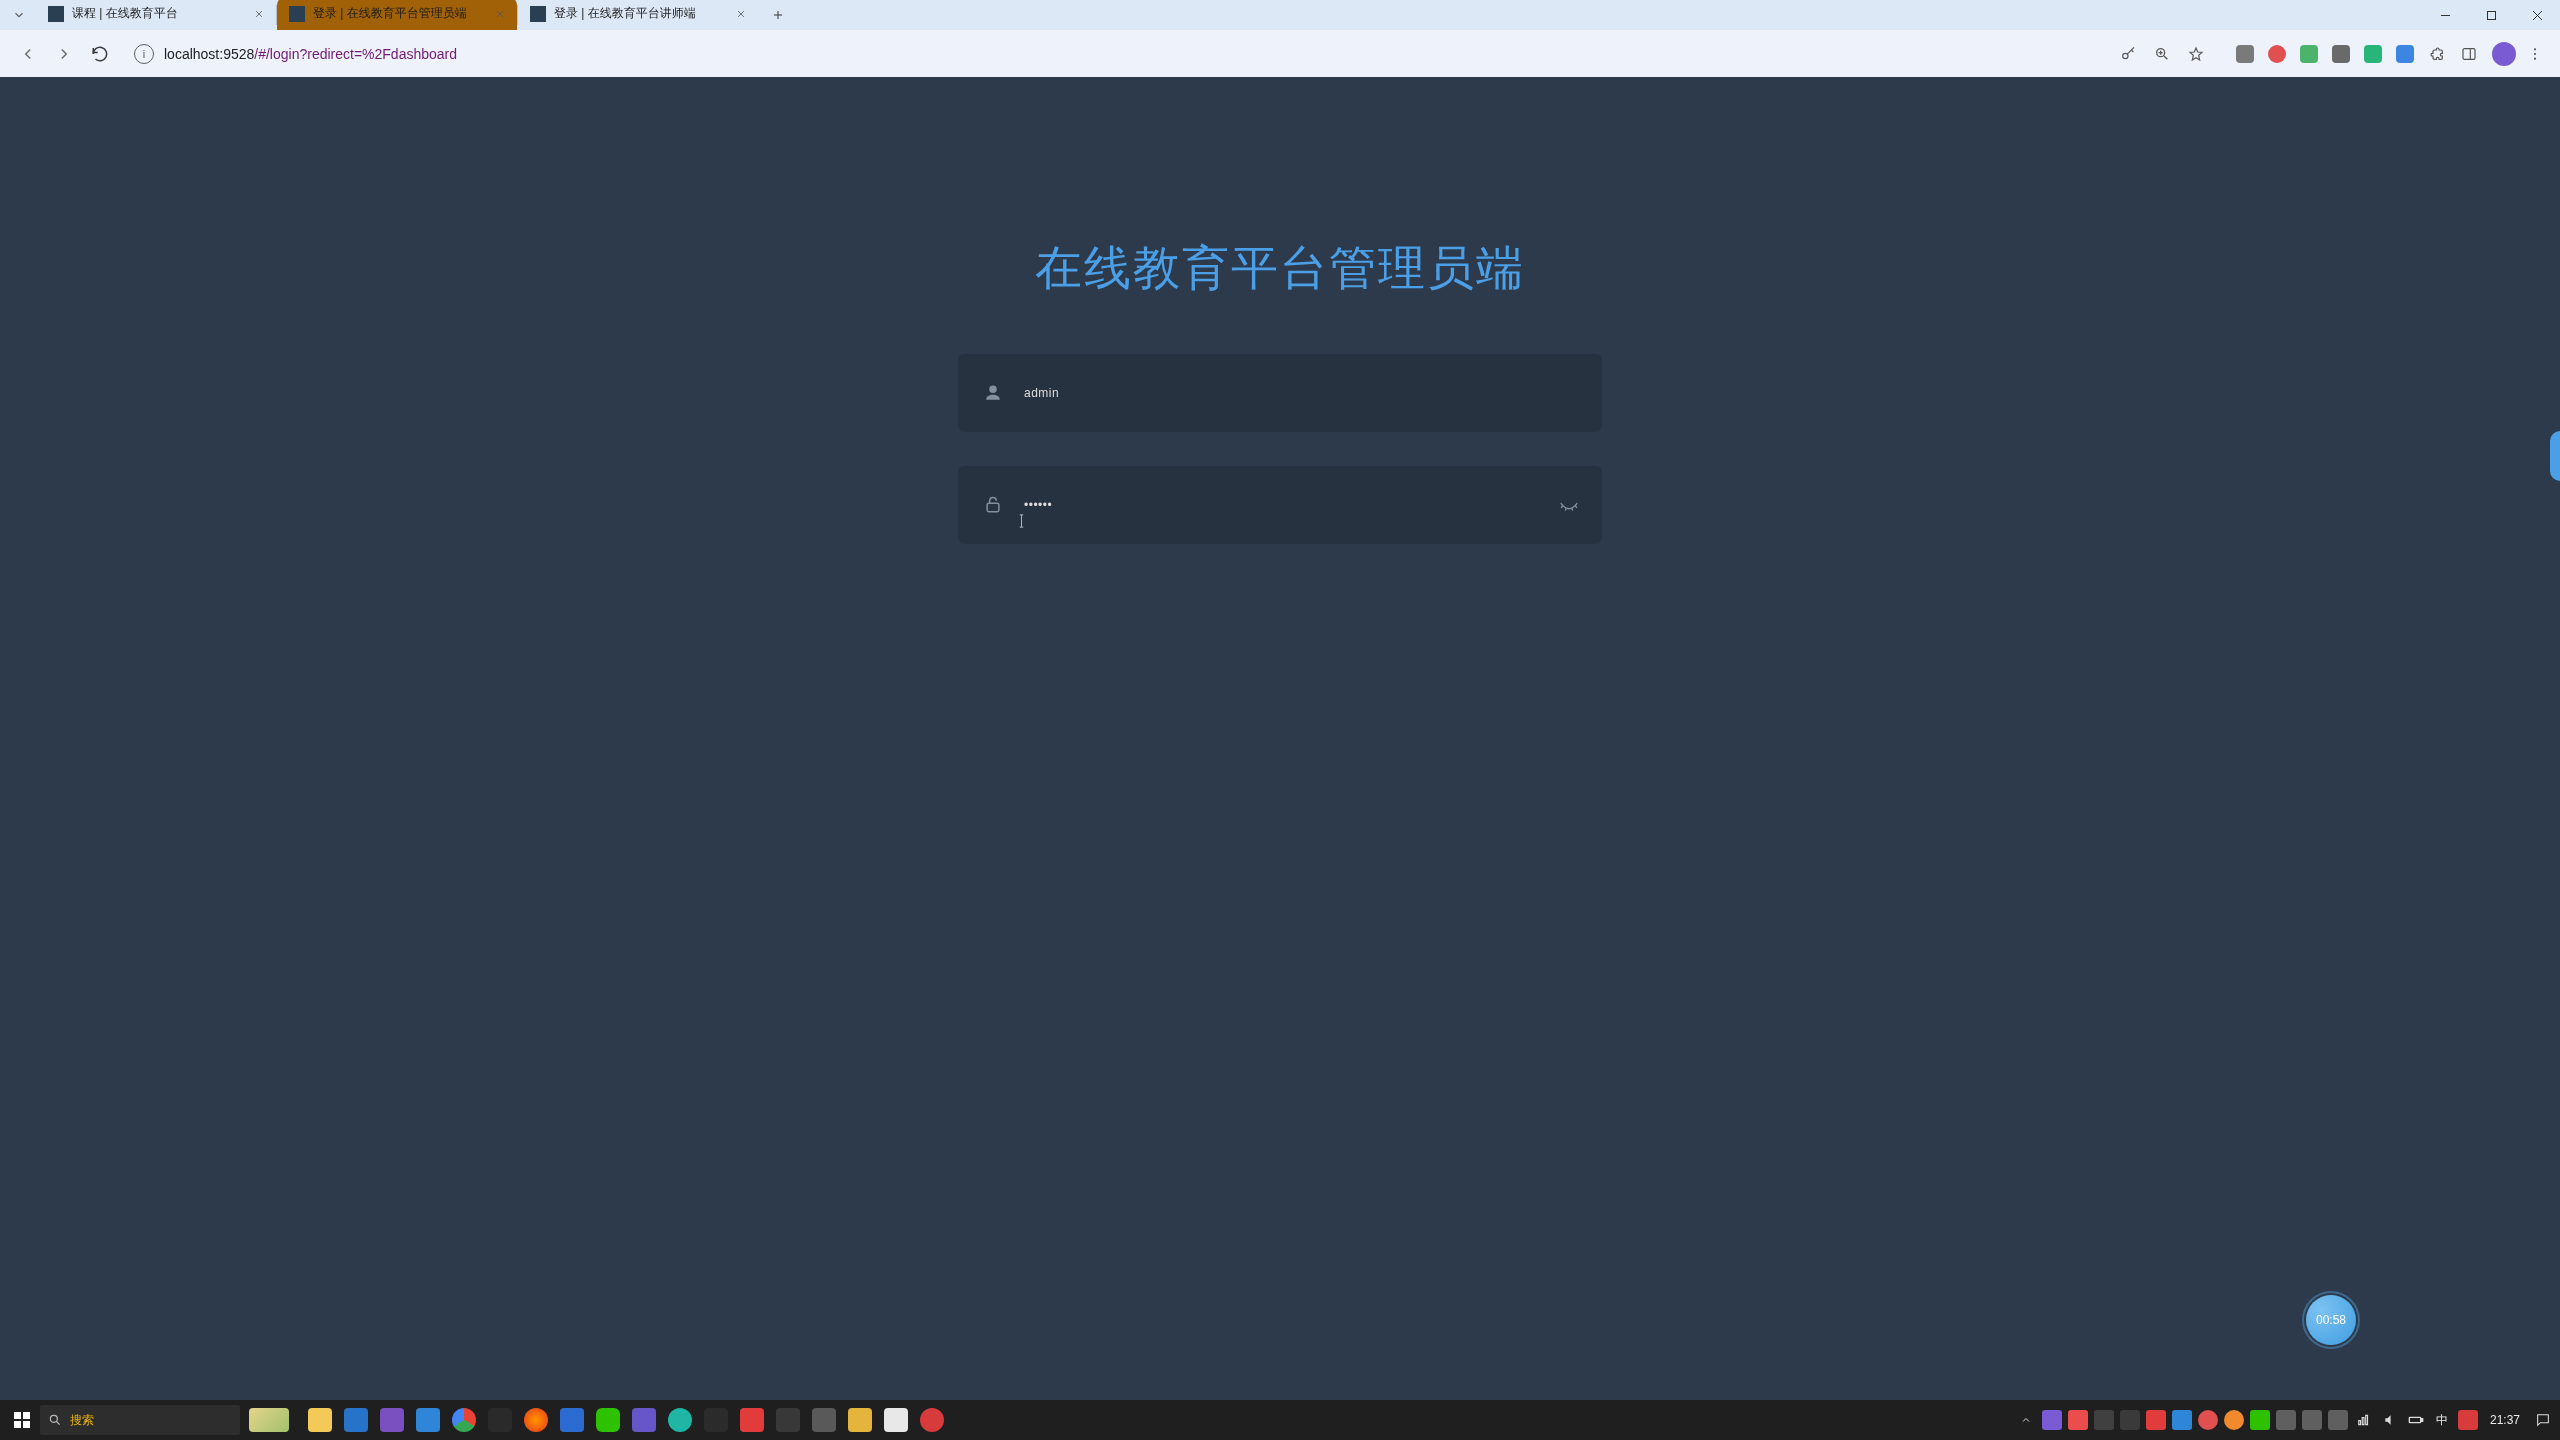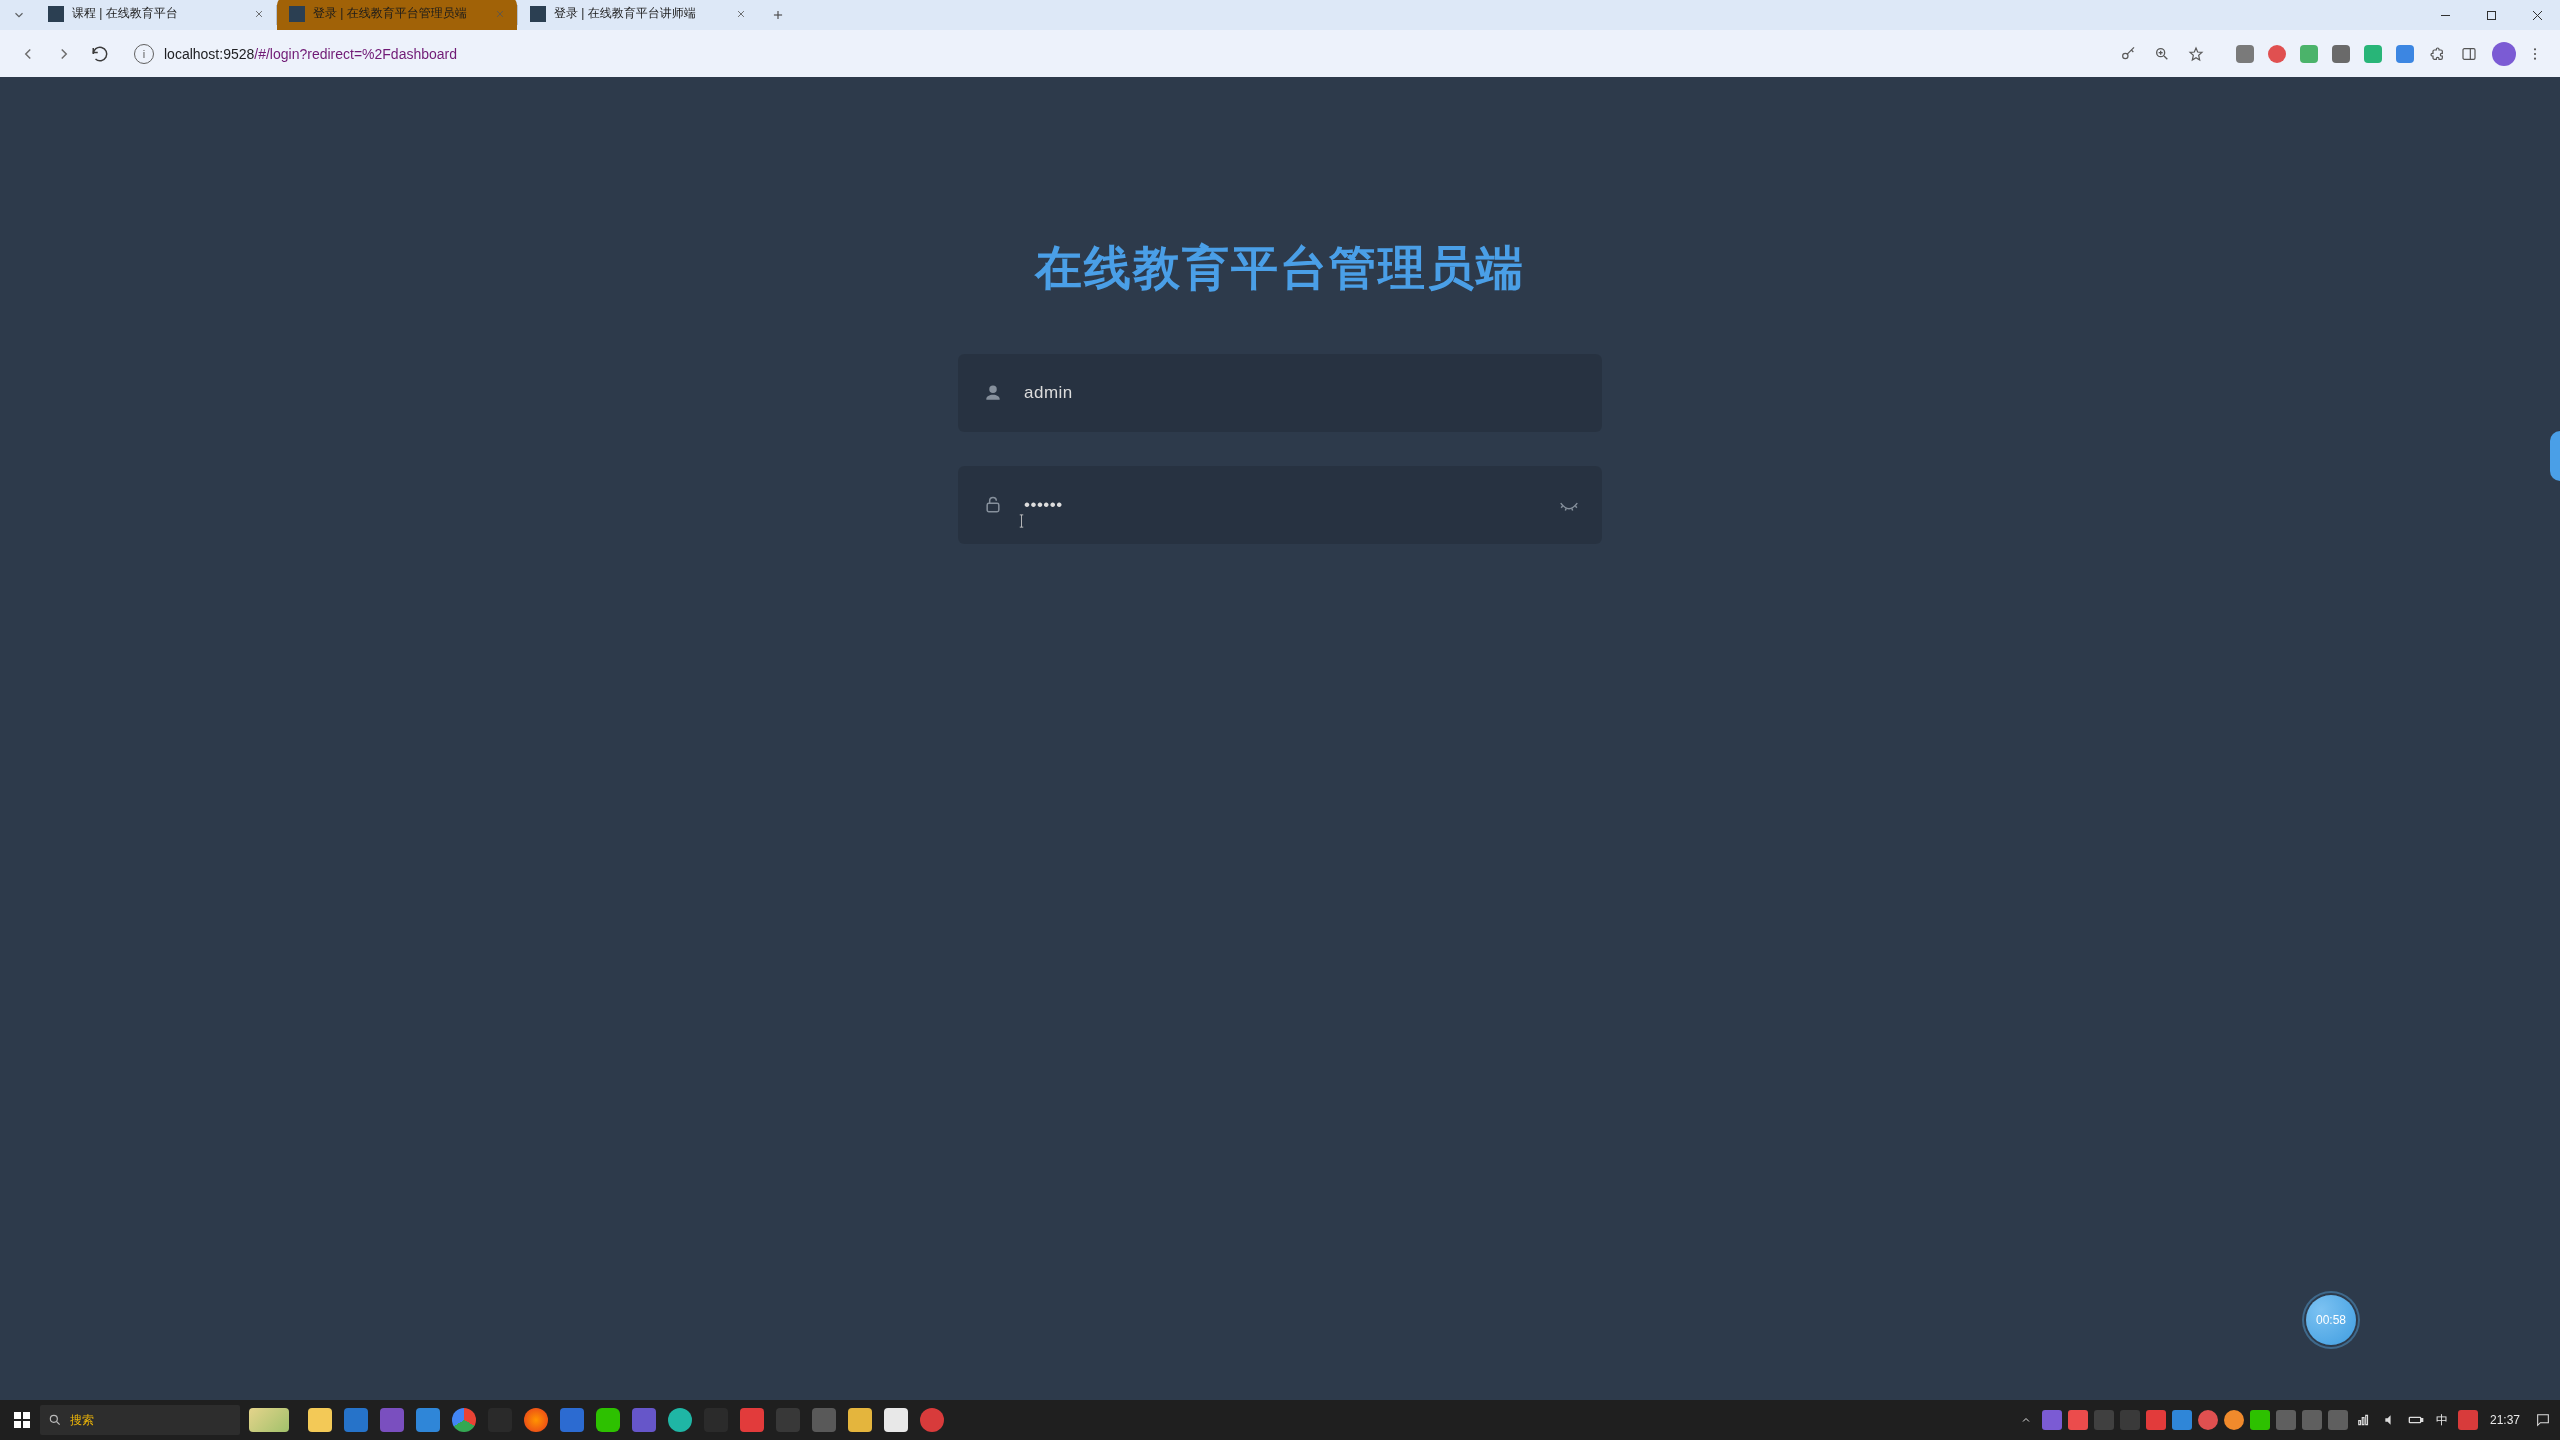--- a/index.html
+++ b/index.html
@@ -32,24 +32,24 @@
   .addr-act { width: 28px; height: 28px; display: flex; align-items: center; justify-content: center; color: #595959; }
   .ext-bar { display: flex; align-items: center; gap: 6px; margin-left: 4px; }
   .ext { width: 26px; height: 26px; display:flex; align-items:center; justify-content:center; }
   .ext .dot { width: 18px; height: 18px; border-radius: 4px; }
   .avatar { width: 24px; height: 24px; border-radius: 50%; background: #7b5bd4; margin-left: 4px; }
   .kebab { width: 26px; height: 26px; display:flex; align-items:center; justify-content:center; color:#555; }
 
   
   .page { flex: 1 1 auto; background: #2d3a4b; position: relative; overflow:hidden; }
   .login-wrap { width: 644px; margin: 0 auto; padding-top: 160px; }
-  .login-title { color: #4a9fe7; font-size: 47px; font-weight: 700; text-align: center; letter-spacing: 2px; margin-bottom: 54px; }
+  .login-title { color: #4a9fe7; font-size: 47px; font-weight: 400; text-align: center; letter-spacing: 2px; margin-bottom: 54px; }
   .input-row { background: rgba(0,0,0,0.12); height: 78px; border-radius: 6px; display: flex; align-items: center; padding: 0 18px; margin-bottom: 34px; position: relative; }
   .input-row .icon-slot { width: 34px; display: flex; justify-content: center; color: #86909c; }
-  .input-row input { flex: 1; background: transparent; border: 0; outline: 0; color: #dddddd; font-size: 17px; padding-left: 14px; letter-spacing: .5px; font-family: inherit; }
+  .input-row input { flex: 1; background: transparent; border: 0; outline: 0; color: #dddddd; font-size: 12px; padding-left: 14px; letter-spacing: .5px; font-family: inherit; }
   .input-row input::placeholder { color: #8a96a3; }
   .eye-slot { width: 30px; display:flex; justify-content:center; color:#86909c; }
   .login-btn { width: 100%; height: 60px; border: 0; border-radius: 5px; background: #4a9fe7; color: #ffffff; font-size: 19px; letter-spacing: 4px; cursor: pointer; font-family: inherit; }
   .text-cursor { position: absolute; left: 59px; bottom: 16px; width: 9px; height: 14px; }
   .text-cursor svg { width: 100%; height: 100%; }
 
   .float-timer { position: absolute; right: 204px; bottom: 55px; width: 50px; height: 50px; border-radius: 50%; background: radial-gradient(circle at 30% 30%, #7cc2f2, #3f9de0); color: #fff; display:flex; align-items:center; justify-content:center; font-size: 12px; box-shadow: 0 0 0 2px #2d3a4b, 0 0 0 4px #5ab2ee66; }
   .side-nub { position: absolute; right: -10px; top: 354px; width: 20px; height: 50px; background: #4a9fe7; border-radius: 10px; }
 
   

